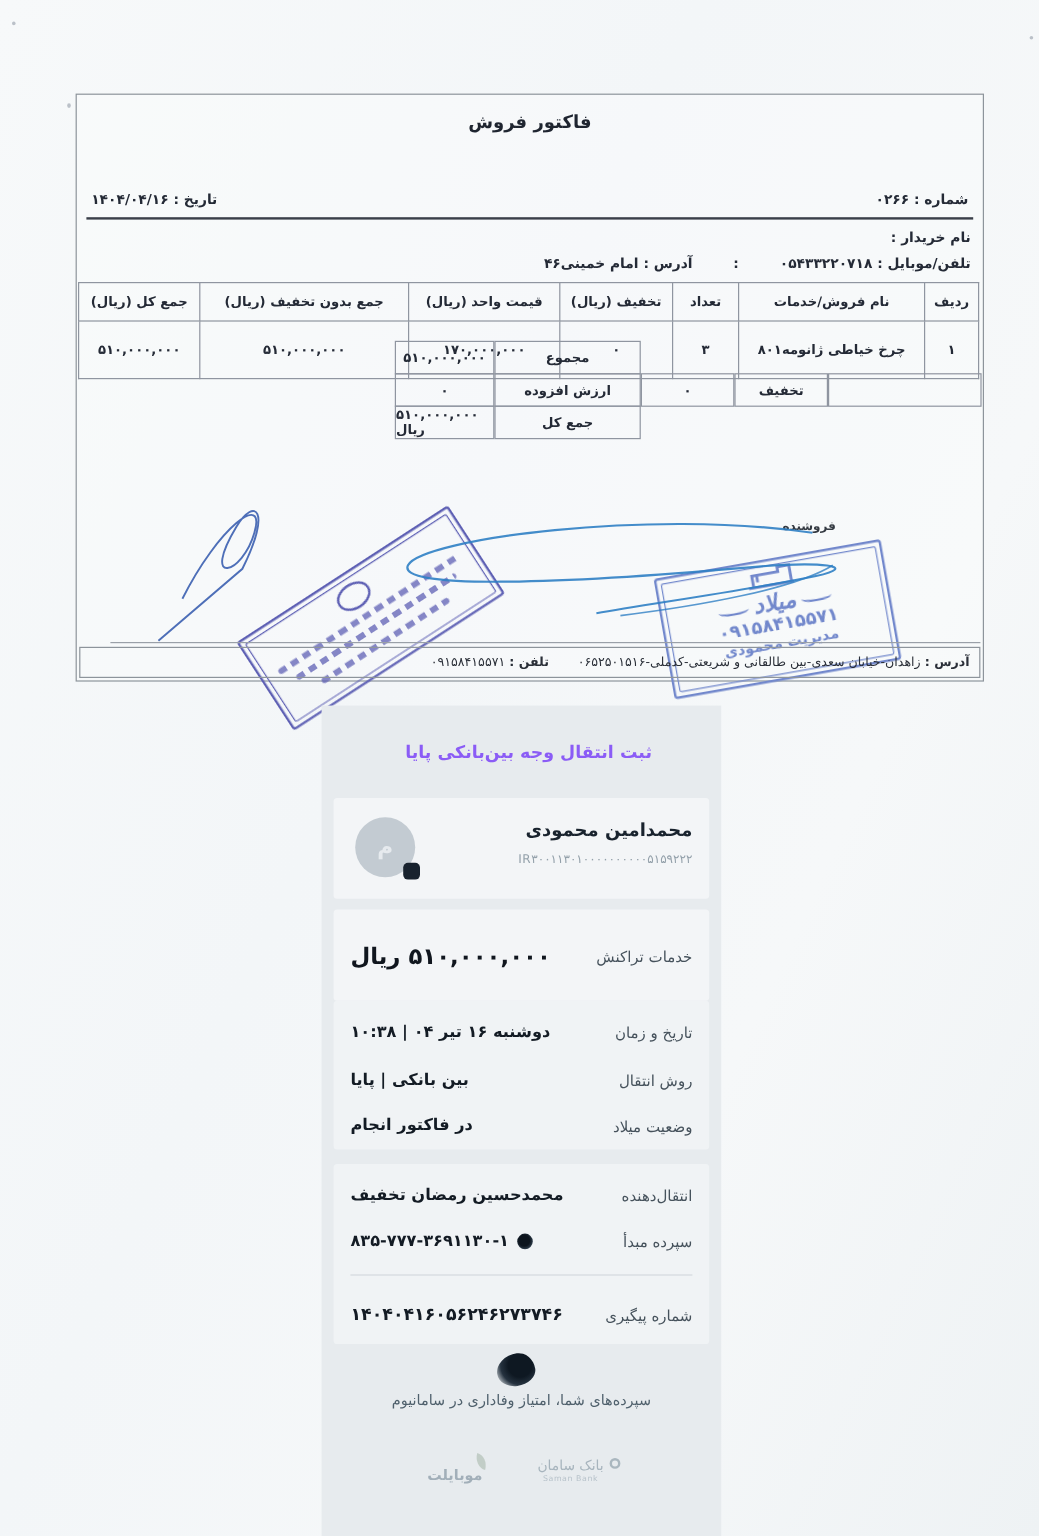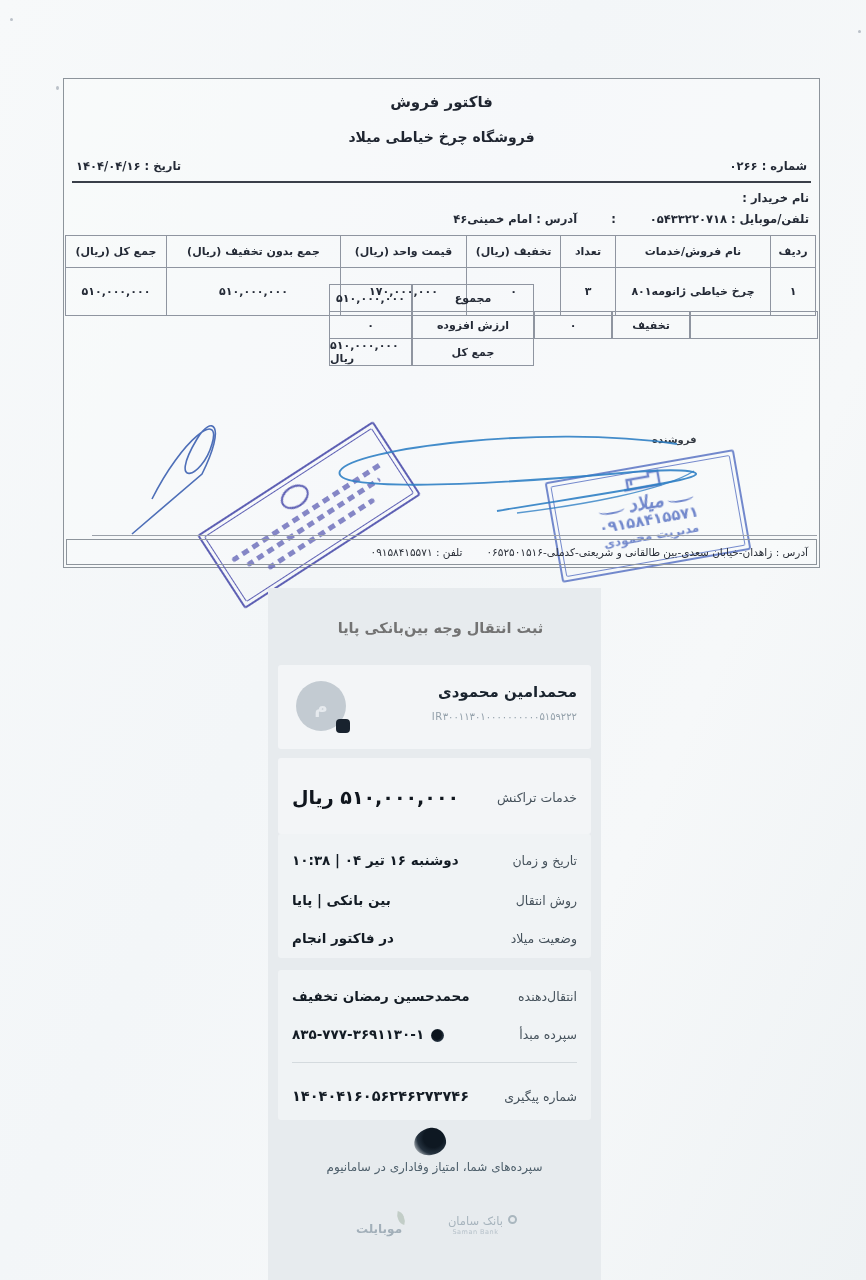--- a/index.html
+++ b/index.html
@@ -30,21 +30,21 @@
 
   .summary{position:absolute;top:206px;right:1px;direction:rtl;font-size:11px;}
   .sumrow{display:flex;direction:ltr;}
   .sumcell{border:1px solid #8f95a0;display:flex;align-items:center;justify-content:center;
            height:28px;margin-top:-1px;font-weight:600;}
   .w-val{width:83px;} .w-lab{width:122px;font-weight:bold;} .w-sm{width:78px;} .w-end{width:128px;}
 
   .footer-strip{position:absolute;left:2px;right:2px;bottom:2px;height:26px;border:1px solid #8d949b;
         font-size:10.5px;display:flex;align-items:center;padding:0 8px;direction:rtl;color:#2a2f38;}
   .footer-hair{position:absolute;left:28px;right:2px;bottom:31px;height:1px;background:#9aa0a8;}
-  .footer-strip b{font-weight:normal;}
+  .footer-strip b{font-weight:bold;}
   .footer-strip .fgap{display:inline-block;width:24px;}
 
   
   .stamp{position:absolute;border:2px solid;border-radius:3px;}
   .stamp .inner{position:absolute;inset:3px;border:1px solid;border-radius:2px;}
   .stamp-right{left:488px;top:386px;width:192px;height:102px;transform:rotate(-10deg);
         color:#7288cc;border-color:#7288cc;filter:blur(.3px);text-align:center;direction:rtl;}
   .stamp-right .inner{border-color:#7288cc;}
   .stamp-right .mach{margin-top:4px;}
   .stamp-right .sname{font-size:19px;font-weight:bold;font-style:italic;line-height:18px;}
@@ -55,21 +55,21 @@
         color:#5e60b4;border-color:#5e60b4;filter:blur(.5px);}
   .stamp-left .inner{border-color:#5e60b4;}
   .emblem{position:absolute;top:8px;left:86px;width:30px;height:22px;border:2px solid #5e60b4;border-radius:50%;}
   .sline{position:absolute;left:14px;right:14px;height:5px;border-radius:3px;
          background:repeating-linear-gradient(90deg,#5e60b4 0 7px,transparent 7px 12px);opacity:.75;}
   .seller-lbl{position:absolute;left:588px;top:355px;font-size:10px;font-weight:bold;color:#343a42;}
   .sig-svg{position:absolute;inset:0;pointer-events:none;}
 
   
   .receipt{position:absolute;left:268px;top:588px;width:333px;height:692px;background:#e7ebee;direction:rtl;}
-  .r-title{position:absolute;top:32px;left:12px;right:0;text-align:center;font-weight:bold;font-size:14.5px;color:#737373;}
+  .r-title{position:absolute;top:32px;left:12px;right:0;text-align:center;font-weight:bold;font-size:14.5px;color:#8b5cf6;}
   .card{position:absolute;left:10px;right:10px;background:#f3f5f7;border-radius:3px;}
   .card1{top:77px;height:84px;}
   .avatar{position:absolute;left:18px;top:16px;width:50px;height:50px;border-radius:50%;background:#c3cbd2;}
   .avatar .glyph{position:absolute;inset:0;display:flex;align-items:center;justify-content:center;
                  color:#e6eaee;font-size:18px;font-weight:bold;}
   .avatar .badge{position:absolute;right:-4px;bottom:-2px;width:14px;height:14px;border-radius:4px;background:#18222e;}
   .r-name{position:absolute;right:14px;top:18px;font-size:15px;font-weight:bold;color:#19232e;}
   .r-iban{position:absolute;right:14px;top:46px;font-size:10px;color:#93a0aa;direction:ltr;letter-spacing:.5px;}
   .card2{top:170px;height:76px;}
   .rrow{position:absolute;left:14px;right:14px;display:flex;justify-content:space-between;align-items:center;direction:rtl;}
@@ -98,21 +98,20 @@
 </head>
 <body>
 
 <div class="page">
   <span class="speck" style="left:10px;top:18px;width:3px;height:3px;"></span>
   <span class="speck" style="left:56px;top:86px;width:3px;height:4px;"></span>
   <span class="speck" style="left:858px;top:30px;width:3px;height:3px;"></span>
 
   <div class="invoice">
     <div class="inv-title">فاکتور فروش</div>
-    <div class="inv-shop">فروشگاه چرخ خیاطی میلاد</div>
     <div class="inv-meta">
       <span class="inv-no">
         <span>شماره :</span>
         <span>۰۲۶۶</span>
       </span>
       <span class="inv-date">
         <span>تاریخ :</span>
         <span>۱۴۰۴/۰۴/۱۶</span>
       </span>
     </div>

